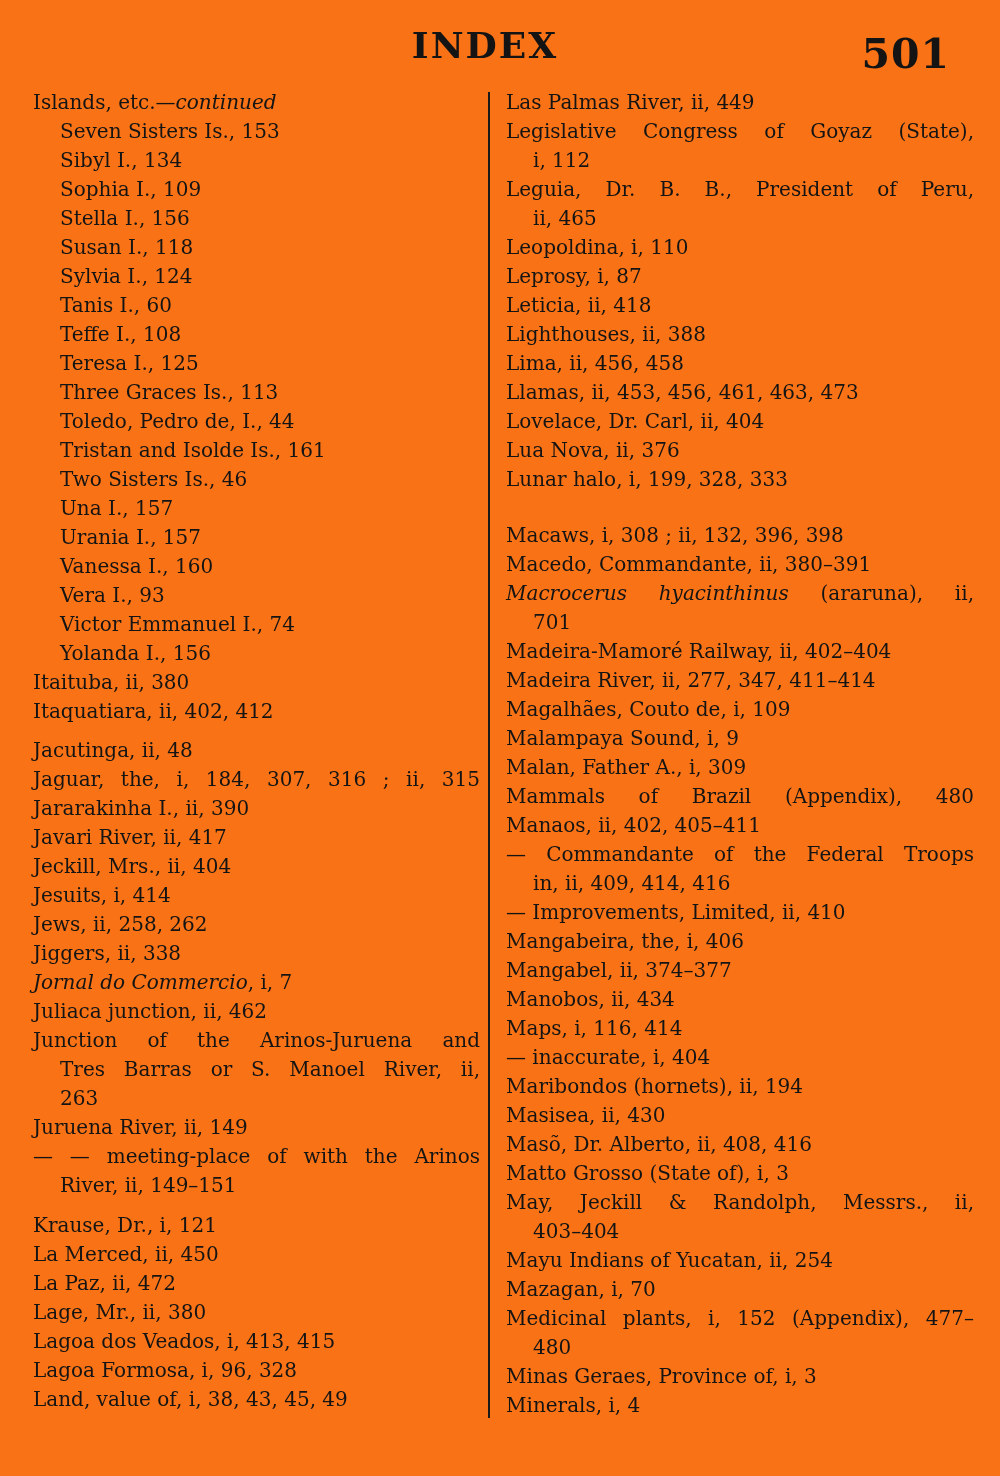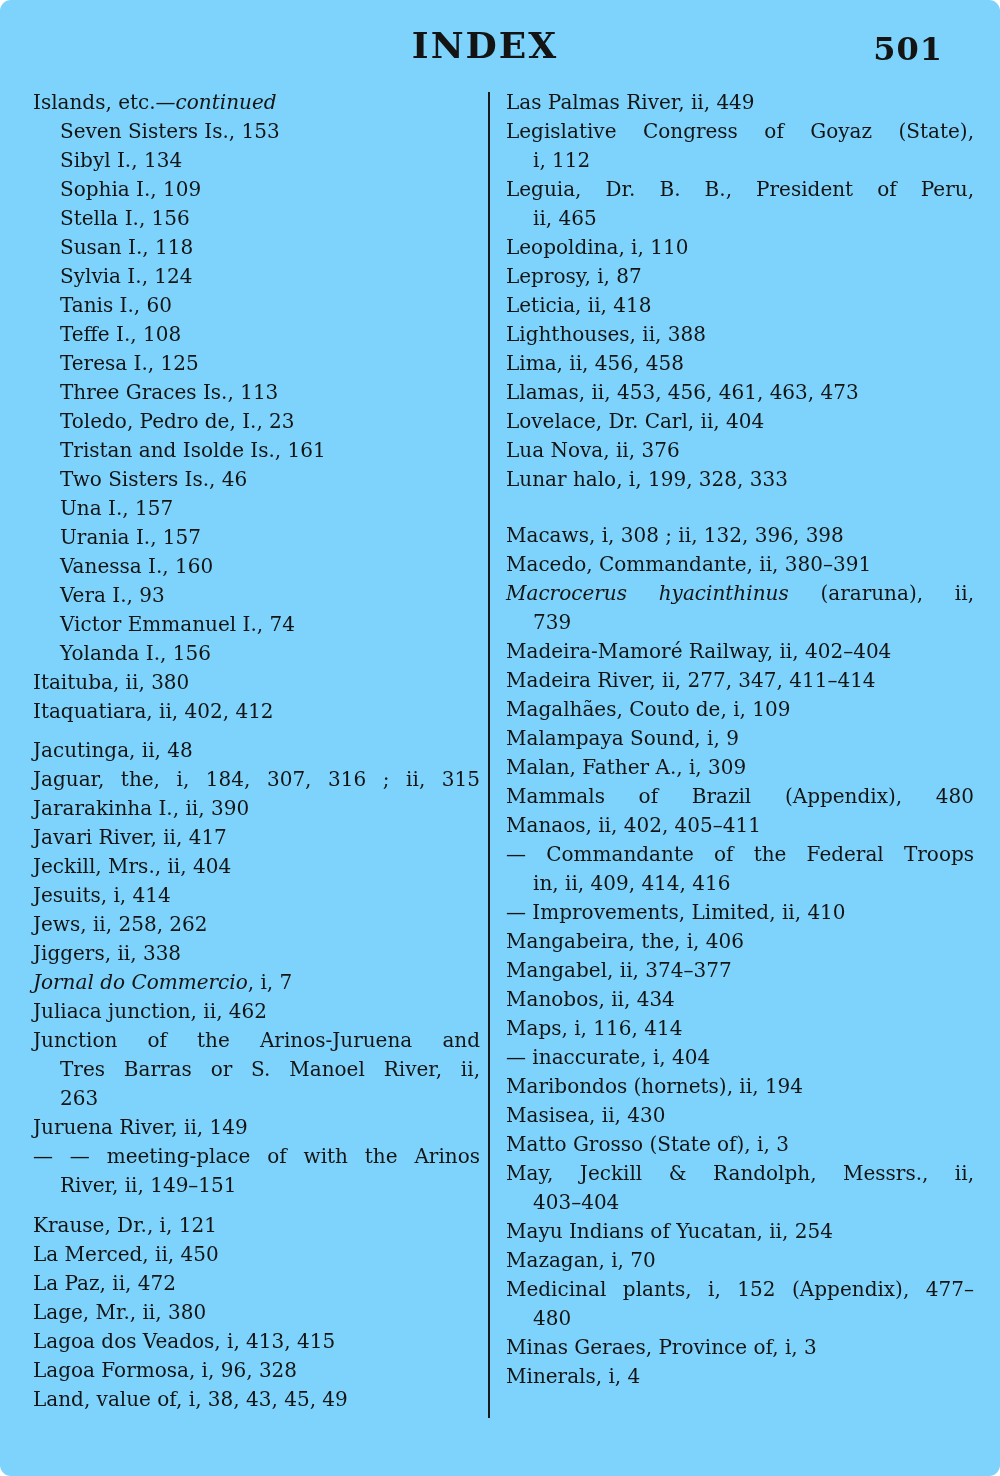--- a/index.html
+++ b/index.html
@@ -4,30 +4,30 @@
 <style>
   * { margin:0; padding:0; box-sizing:border-box; }
   html,body { background:#ffffff; }
   body {
     width:1000px; height:1476px;
     font-family:"DejaVu Serif", "Liberation Serif", serif;
     color:#141414;
   }
   .page {
     position:relative; width:1000px; height:1476px;
-    background:#7dd3fc; overflow:hidden;border-radius:11px;
+    background:#f97316; overflow:hidden;
   }
   .header { position:relative; height:88px; }
   .title {
     position:absolute; left:0; right:30px; top:24px;
     text-align:center; font-size:36px; font-weight:700; letter-spacing:2px;
   }
   .page-number {
-    position:absolute; right:57px; top:30px;
-    font-size:32px; font-weight:600; letter-spacing:1px;
+    position:absolute; right:50px; top:30px;
+    font-size:41px; font-weight:600; letter-spacing:1px;
   }
   .columns { display:flex; align-items:flex-start; }
   .col { font-size:20px; line-height:29px; }
   .col.left  { margin-left:33px; width:447px; }
   .divider   { width:2px; height:1326px; margin-left:8px; margin-top:4px; background:#1a1a1a; }
   .col.right { margin-left:16px; width:468px; }
   .line { white-space:nowrap; }
   .line.ind { padding-left:27px; }
   .line.jst {
     white-space:normal;
@@ -50,21 +50,21 @@
         <div class="line ind"><span>Seven Sisters Is., 153</span></div>
         <div class="line ind"><span>Sibyl I., 134</span></div>
         <div class="line ind"><span>Sophia I., 109</span></div>
         <div class="line ind"><span>Stella I., 156</span></div>
         <div class="line ind"><span>Susan I., 118</span></div>
         <div class="line ind"><span>Sylvia I., 124</span></div>
         <div class="line ind"><span>Tanis I., 60</span></div>
         <div class="line ind"><span>Teffe I., 108</span></div>
         <div class="line ind"><span>Teresa I., 125</span></div>
         <div class="line ind"><span>Three Graces Is., 113</span></div>
-        <div class="line ind"><span>Toledo, Pedro de, I., 23</span></div>
+        <div class="line ind"><span>Toledo, Pedro de, I., 44</span></div>
         <div class="line ind"><span>Tristan and Isolde Is., 161</span></div>
         <div class="line ind"><span>Two Sisters Is., 46</span></div>
         <div class="line ind"><span>Una I., 157</span></div>
         <div class="line ind"><span>Urania I., 157</span></div>
         <div class="line ind"><span>Vanessa I., 160</span></div>
         <div class="line ind"><span>Vera I., 93</span></div>
         <div class="line ind"><span>Victor Emmanuel I., 74</span></div>
         <div class="line ind"><span>Yolanda I., 156</span></div>
         <div class="line"><span>Itaituba, ii, 380</span></div>
         <div class="line"><span>Itaquatiara, ii, 402, 412</span></div>
@@ -104,38 +104,39 @@
         <div class="line"><span>Leticia, ii, 418</span></div>
         <div class="line"><span>Lighthouses, ii, 388</span></div>
         <div class="line"><span>Lima, ii, 456, 458</span></div>
         <div class="line"><span>Llamas, ii, 453, 456, 461, 463, 473</span></div>
         <div class="line"><span>Lovelace, Dr. Carl, ii, 404</span></div>
         <div class="line"><span>Lua Nova, ii, 376</span></div>
         <div class="line"><span>Lunar halo, i, 199, 328, 333</span></div>
         <div class="line" style="margin-top: 27px;"><span>Macaws, i, 308 ; ii, 132, 396, 398</span></div>
         <div class="line"><span>Macedo, Commandante, ii, 380–391</span></div>
         <div class="line jst"><span class="it">Macrocerus hyacinthinus</span><span> (araruna), ii,</span></div>
-        <div class="line ind"><span>739</span></div>
+        <div class="line ind"><span>701</span></div>
         <div class="line"><span>Madeira-Mamoré Railway, ii, 402–404</span></div>
         <div class="line"><span>Madeira River, ii, 277, 347, 411–414</span></div>
         <div class="line"><span>Magalhães, Couto de, i, 109</span></div>
         <div class="line"><span>Malampaya Sound, i, 9</span></div>
         <div class="line"><span>Malan, Father A., i, 309</span></div>
         <div class="line jst"><span>Mammals of Brazil (Appendix), 480</span></div>
         <div class="line"><span>Manaos, ii, 402, 405–411</span></div>
         <div class="line jst"><span>— Commandante of the Federal Troops</span></div>
         <div class="line ind"><span>in, ii, 409, 414, 416</span></div>
         <div class="line"><span>— Improvements, Limited, ii, 410</span></div>
         <div class="line"><span>Mangabeira, the, i, 406</span></div>
         <div class="line"><span>Mangabel, ii, 374–377</span></div>
         <div class="line"><span>Manobos, ii, 434</span></div>
         <div class="line"><span>Maps, i, 116, 414</span></div>
         <div class="line"><span>— inaccurate, i, 404</span></div>
         <div class="line"><span>Maribondos (hornets), ii, 194</span></div>
         <div class="line"><span>Masisea, ii, 430</span></div>
+        <div class="line"><span>Masõ, Dr. Alberto, ii, 408, 416</span></div>
         <div class="line"><span>Matto Grosso (State of), i, 3</span></div>
         <div class="line jst"><span>May, Jeckill &amp; Randolph, Messrs., ii,</span></div>
         <div class="line ind"><span>403–404</span></div>
         <div class="line"><span>Mayu Indians of Yucatan, ii, 254</span></div>
         <div class="line"><span>Mazagan, i, 70</span></div>
         <div class="line jst"><span>Medicinal plants, i, 152 (Appendix), 477–</span></div>
         <div class="line ind"><span>480</span></div>
         <div class="line"><span>Minas Geraes, Province of, i, 3</span></div>
         <div class="line"><span>Minerals, i, 4</span></div>
       </div>

